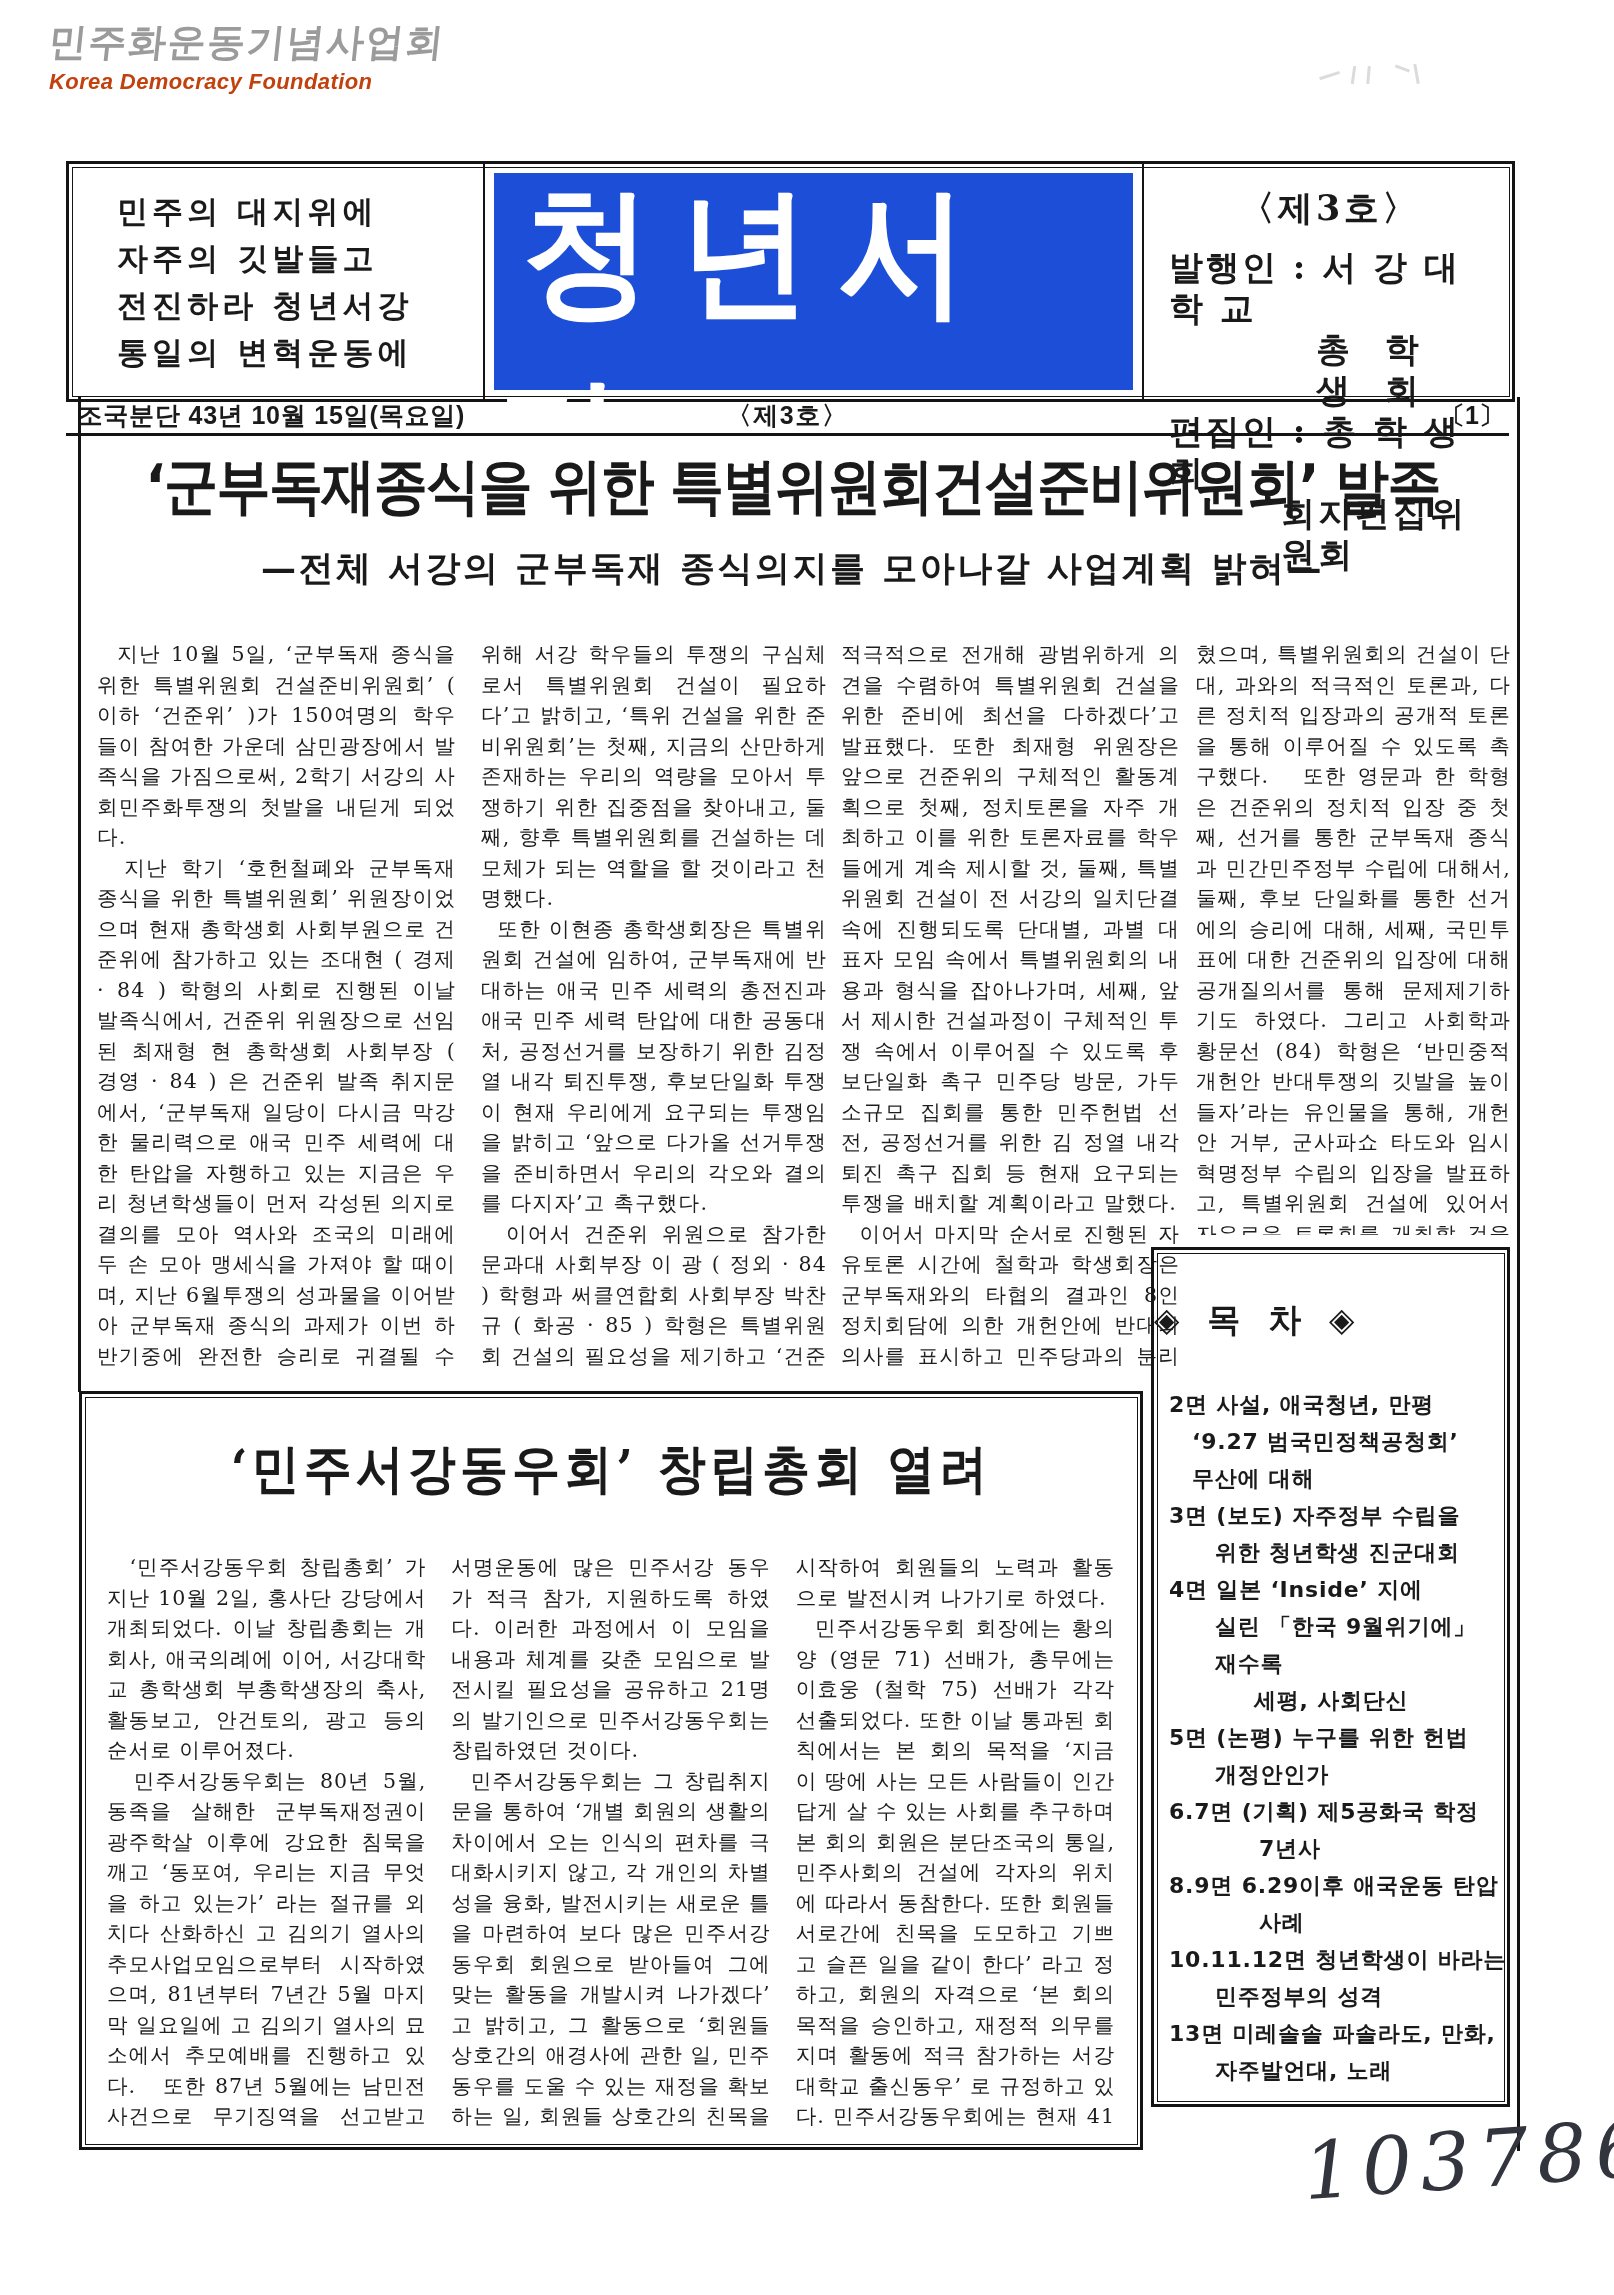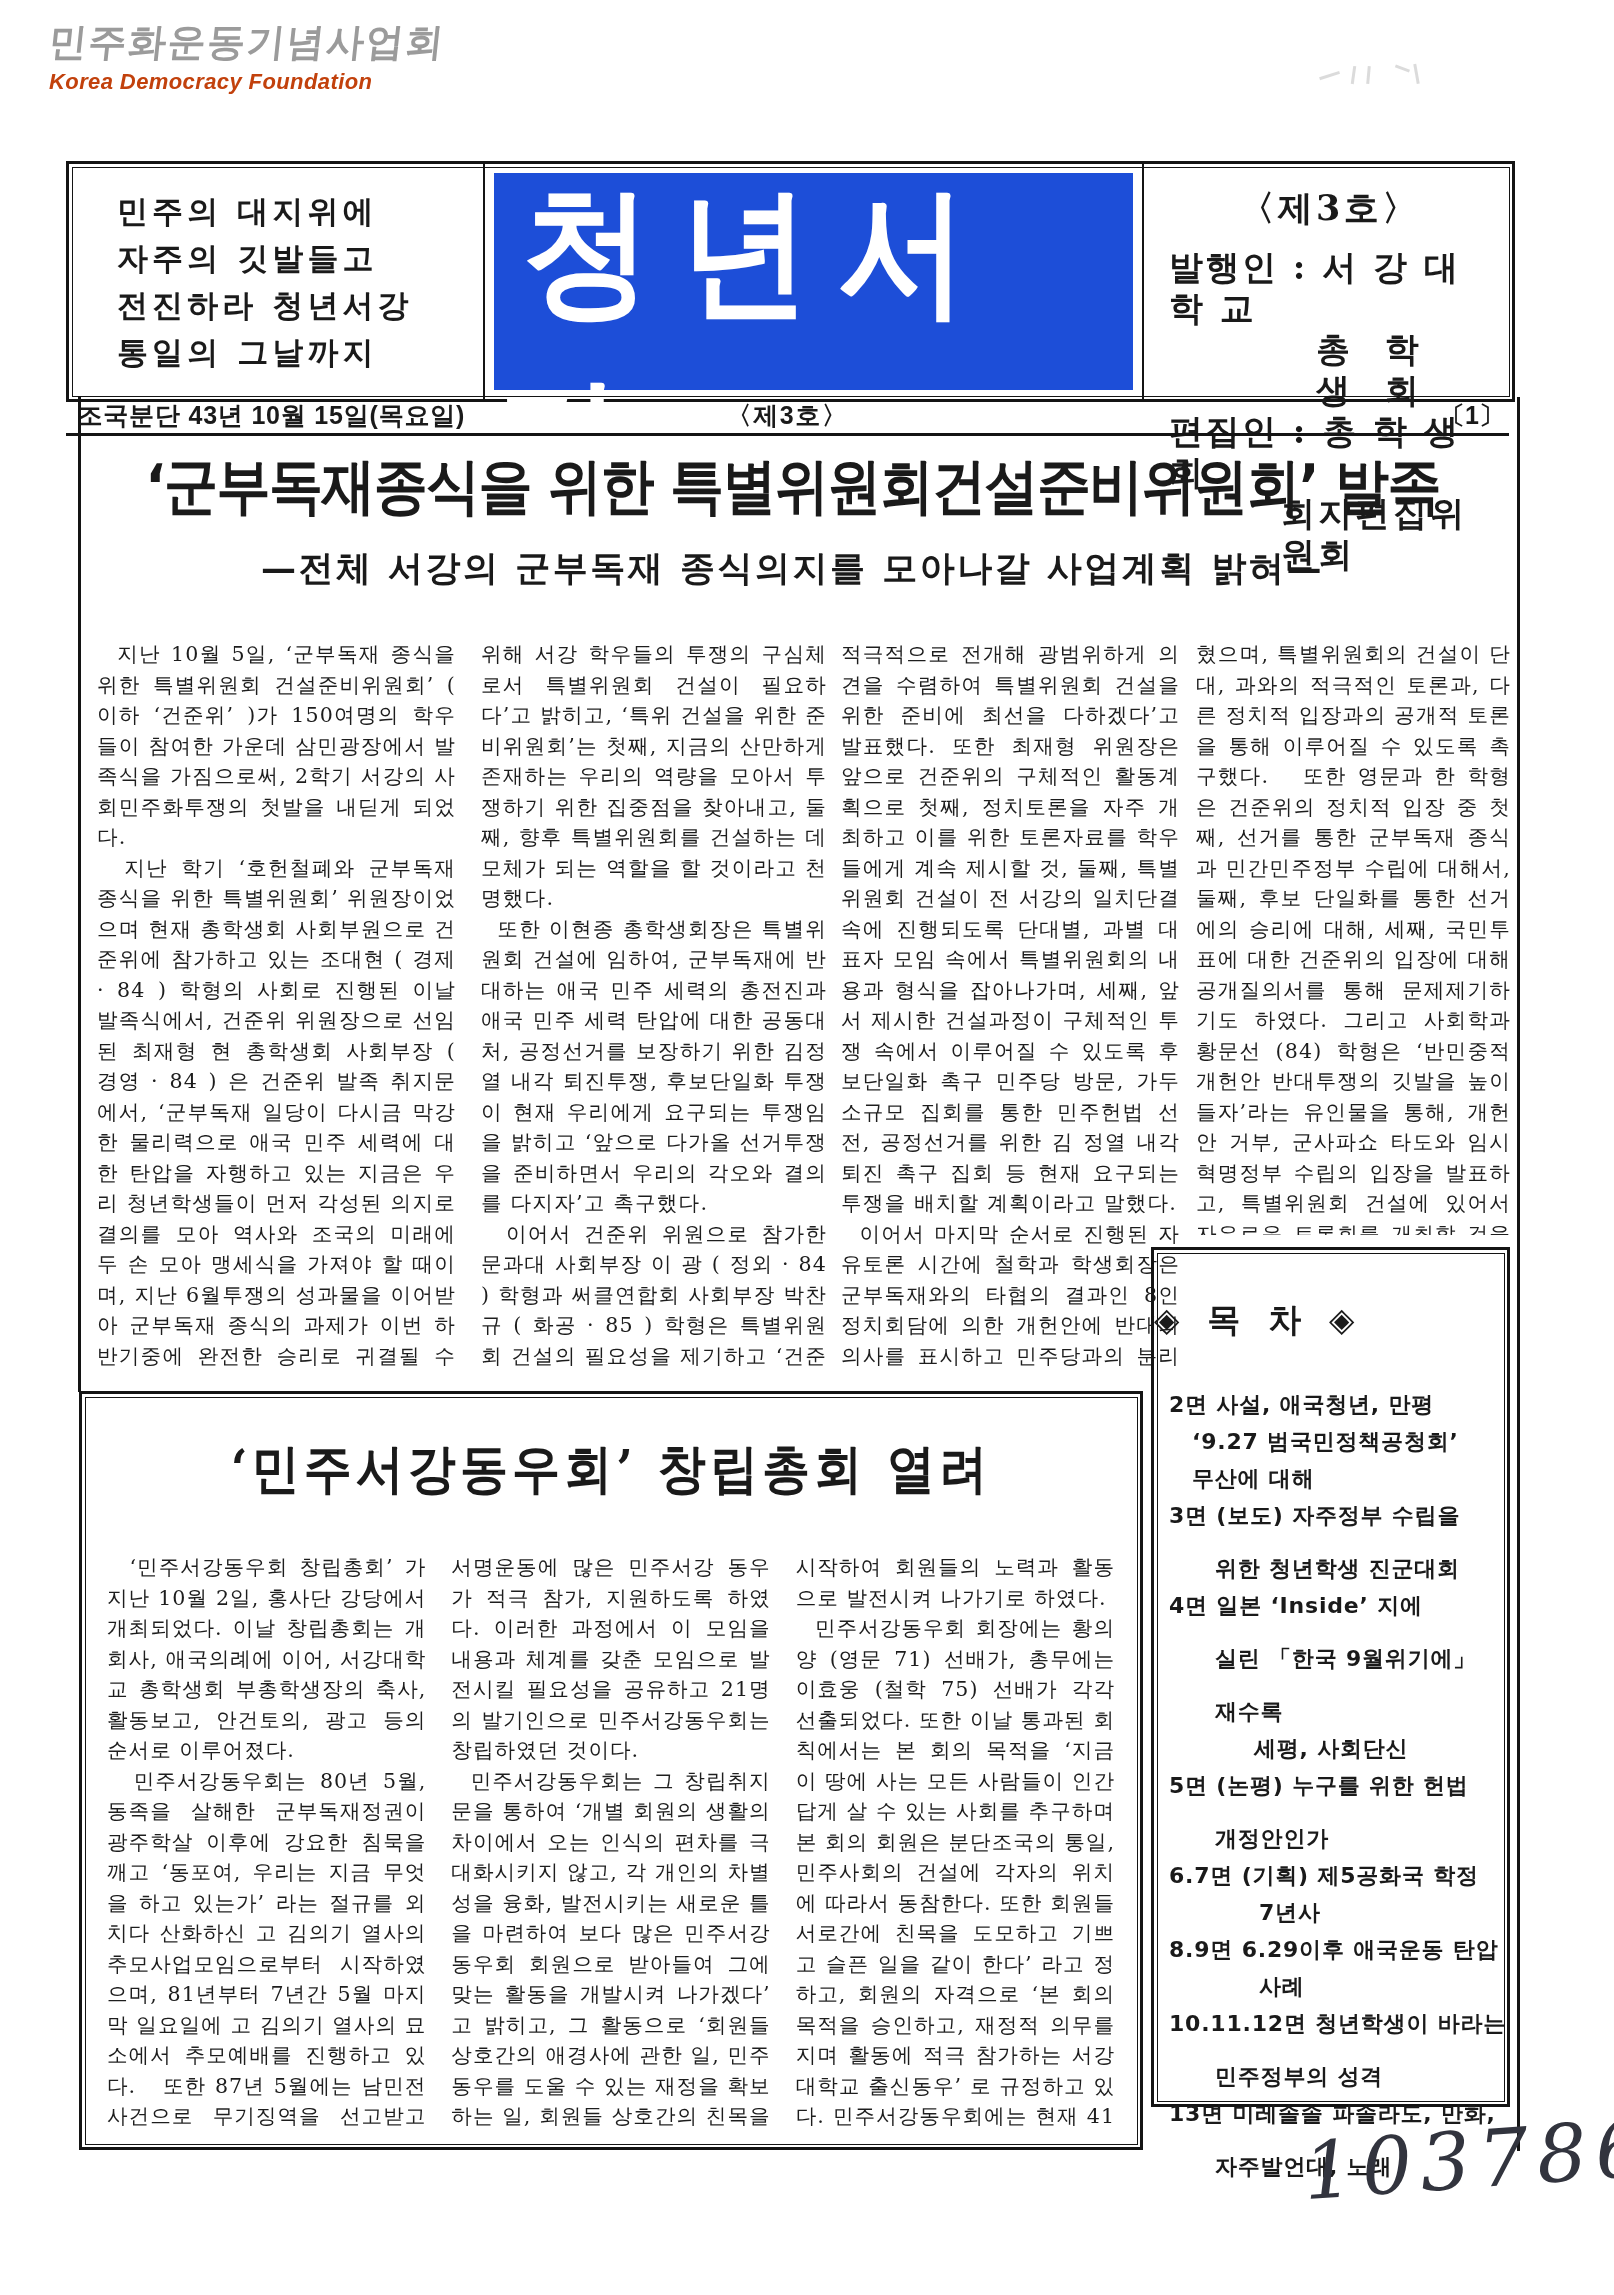--- a/index.html
+++ b/index.html
@@ -55,21 +55,21 @@
   .c2{left:481px;top:639px;width:346px;height:734px;}
   .c3{left:841px;top:639px;width:339px;height:734px;}
   .c4{left:1196px;top:639px;width:315px;height:596px;}
   
   .tocbox{left:1151px;top:1247px;width:359px;height:860px;box-sizing:border-box;}
   .toc-title{margin-top:48px;text-align:left;font-size:33px;font-weight:800;letter-spacing:8.2px;}
   .toc-lines{margin-top:43px;font-family:"DejaVu Sans","Liberation Sans",sans-serif;
     font-weight:700;font-size:22px;line-height:37px;letter-spacing:0.8px;}
   .toc-lines .l0{padding-left:15px;}
   .toc-lines .l1{padding-left:38px;}
-  .toc-lines .l2{padding-left:61px;margin-top:16px;}
+  .toc-lines .l2{padding-left:61px;}
   .toc-lines .l3{padding-left:100px;}
   .toc-lines .l4{padding-left:105px;}
   
   .a2box{left:79px;top:1391px;width:1064px;height:759px;box-sizing:border-box;}
   .headline2{margin-top:43px;text-align:center;font-size:48px;font-weight:900;letter-spacing:4.1px;
     transform:scaleY(1.1);}
   .a2cols{position:absolute;left:25px;right:25px;top:158px;bottom:21.4px;display:flex;gap:25px;}
   .a2col{flex:1;font-size:20.6px;line-height:30.5px;letter-spacing:1px;text-align:justify;
     white-space:pre-wrap;overflow:hidden;color:#1d1d1d;}
   
@@ -94,21 +94,21 @@
     <span style="left:79px;top:8.2px;width:15px;height:2.5px;transform:rotate(20deg);"></span>
     <span style="left:99px;top:5px;width:2.5px;height:20px;transform:rotate(-10deg);"></span>
   </div>
 
   <div class="framed masthead">
     <div class="slogan-cell">
       <div class="slogan">
           <div>민주의 대지위에</div>
           <div>자주의 깃발들고</div>
           <div>전진하라 청년서강</div>
-          <div>통일의 그날까지</div>
+          <div>통일의 변혁운동에</div>
         </div>
     </div>
     <div class="title-cell">
       <div class="title-black">
         <span class="t">청년서강</span>
       </div>
     </div>
     <div class="issue-cell">
       <div class="issue-no">〈제3호〉</div>
       <div class="pub">

